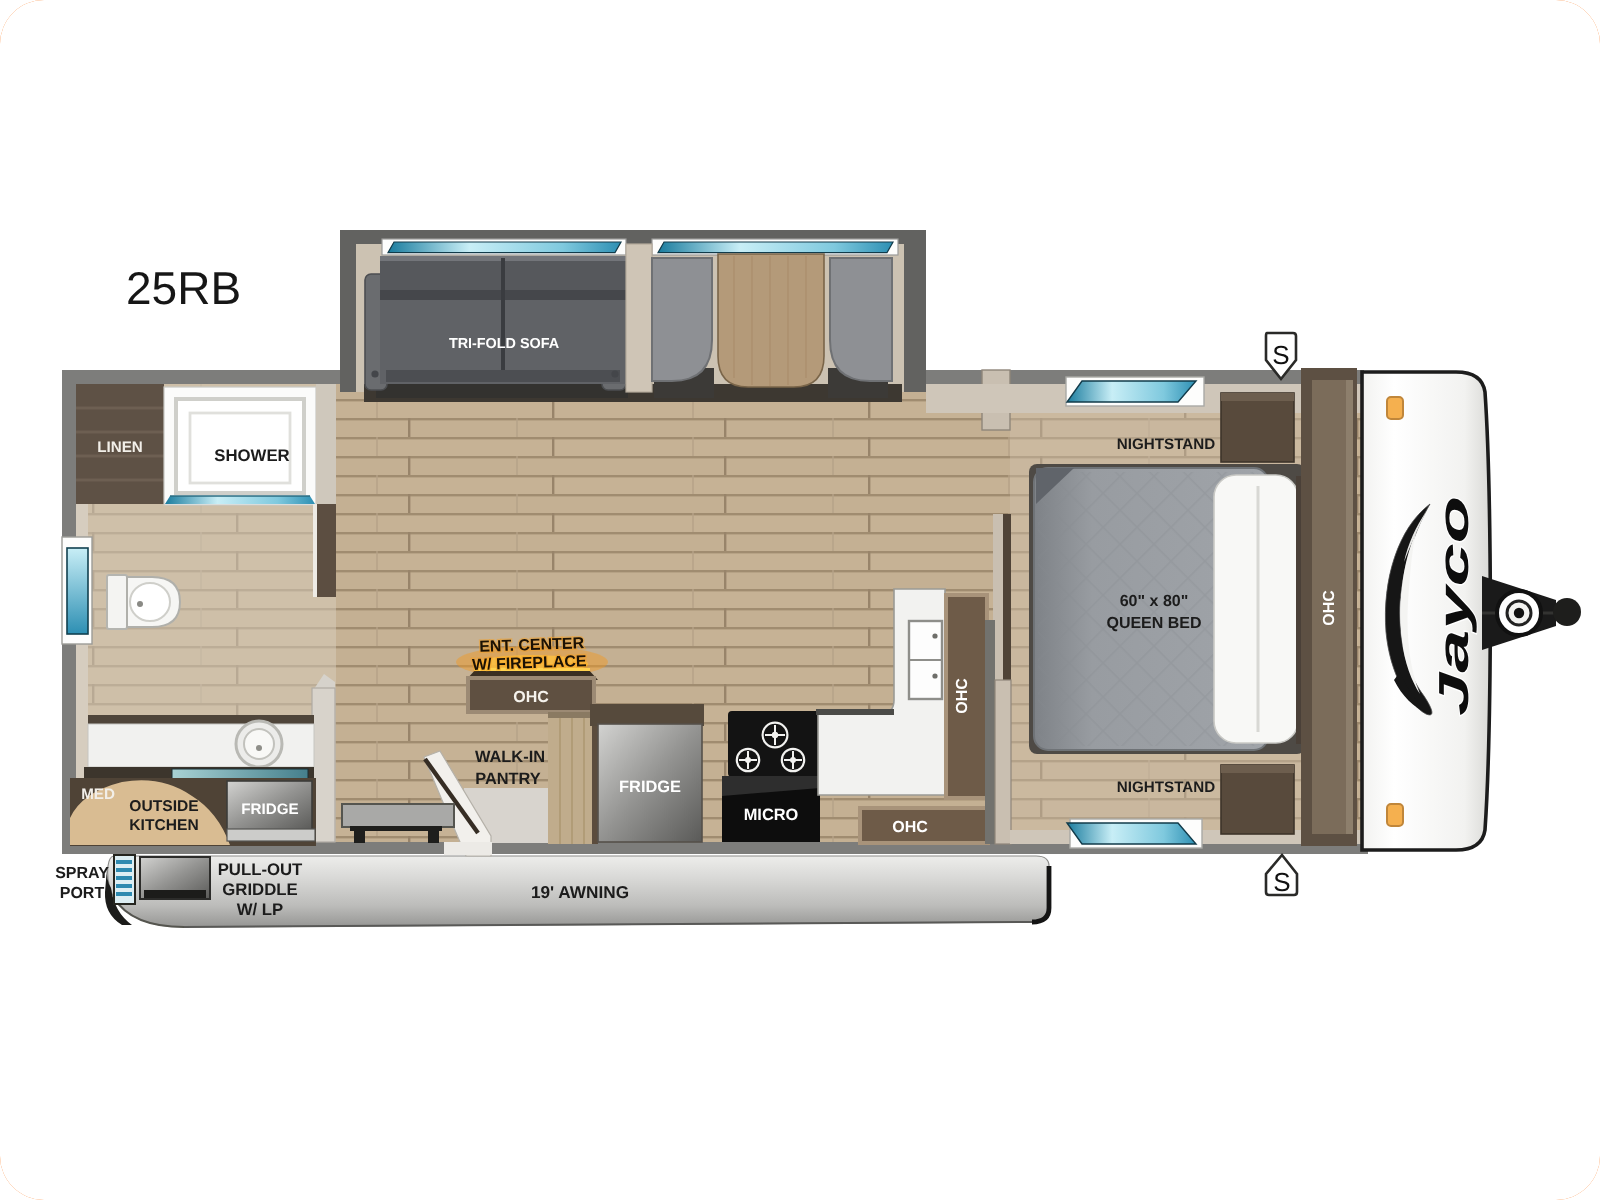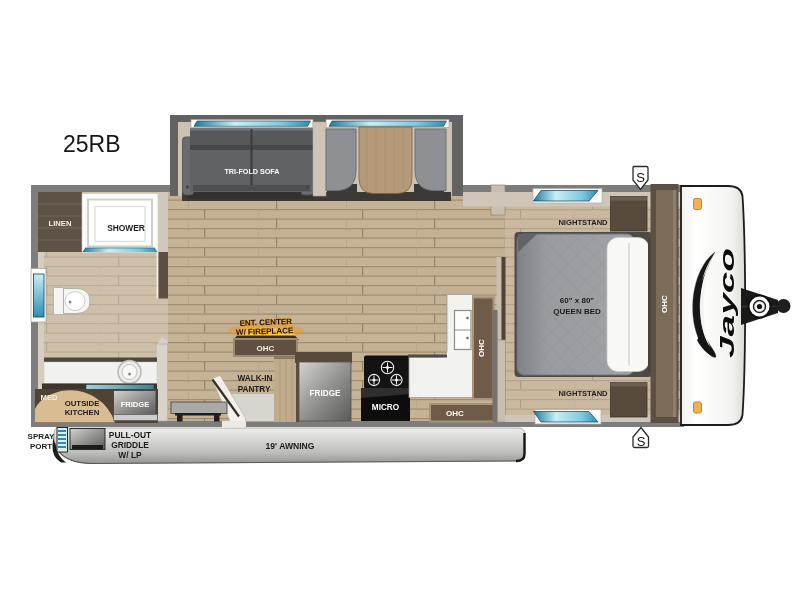--- a/index.html
+++ b/index.html
@@ -1,16 +1,16 @@
 <!DOCTYPE html>
 <html><head>
 <meta charset="utf-8">
 <style>
 html,body{margin:0;padding:0;background:#ffffff;}
-#page{position:relative;width:800px;height:600px;background:#f97316;overflow:hidden;}
+#page{position:relative;width:800px;height:600px;background:#f97316;overflow:hidden;border-radius:22px;}
 svg{display:block;}
 text{font-family:"Liberation Sans",sans-serif;}
 </style>
 </head>
 <body>
 <div id="page">
 <svg width="800" height="600" viewBox="0 0 800 600">
 <defs>
 <linearGradient id="cyanH" x1="0" y1="0" x2="1" y2="0">
   <stop offset="0" stop-color="#1a7c9e"></stop>

